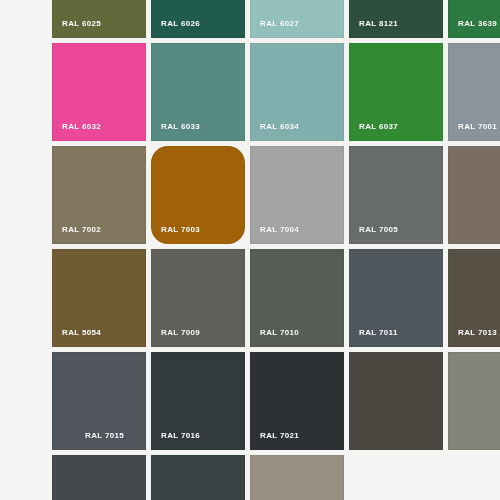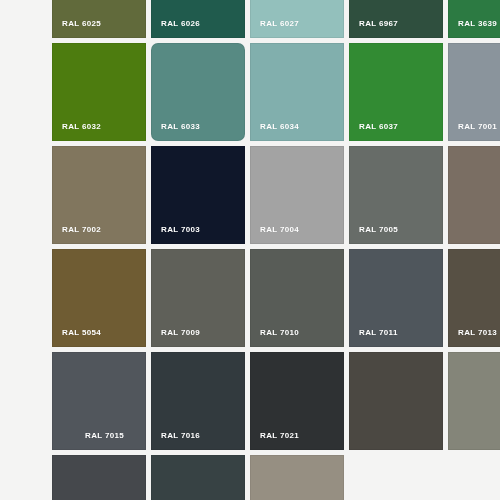--- a/index.html
+++ b/index.html
@@ -62,44 +62,44 @@
       <div class="swatch" style="background-color: rgb(97, 106, 59);">
         <span class="swatch-label">RAL 6025</span>
       </div>
       <div class="swatch" style="background-color: rgb(32, 91, 77);">
         <span class="swatch-label">RAL 6026</span>
       </div>
       <div class="swatch" style="background-color: rgb(147, 192, 188);">
         <span class="swatch-label">RAL 6027</span>
       </div>
       <div class="swatch" style="background-color: rgb(47, 79, 62);">
-        <span class="swatch-label">RAL 6967</span>
+        <span class="swatch-label">RAL 8121</span>
       </div>
       <div class="swatch" style="background-color: rgb(44, 122, 66);">
         <span class="swatch-label">RAL 3639</span>
       </div>
-      <div class="swatch" style="background-color: #4d7c0f; justify-content: center;">
+      <div class="swatch" style="background-color: #ec4899; justify-content: center;">
         <span class="swatch-label">RAL 6032</span>
       </div>
-      <div class="swatch" style="background-color: rgb(87, 138, 131); border-radius: 7px;">
+      <div class="swatch" style="background-color: rgb(87, 138, 131);">
         <span class="swatch-label">RAL 6033</span>
       </div>
       <div class="swatch" style="background-color: rgb(129, 175, 173);">
         <span class="swatch-label">RAL 6034</span>
       </div>
       <div class="swatch" style="background-color: rgb(50, 139, 51);">
         <span class="swatch-label">RAL 6037</span>
       </div>
       <div class="swatch" style="background-color: rgb(138, 148, 156);">
         <span class="swatch-label">RAL 7001</span>
       </div>
       <div class="swatch" style="background-color: rgb(129, 118, 94);">
         <span class="swatch-label">RAL 7002</span>
       </div>
-      <div class="swatch" style="background-color: #0f172a;">
+      <div class="swatch" style="background-color: #a16207; border-radius: 17px;">
         <span class="swatch-label">RAL 7003</span>
       </div>
       <div class="swatch" style="background-color: rgb(163, 163, 163);">
         <span class="swatch-label">RAL 7004</span>
       </div>
       <div class="swatch" style="background-color: rgb(103, 108, 104);">
         <span class="swatch-label">RAL 7005</span>
       </div>
       <div class="swatch" style="background-color: rgb(122, 110, 99); padding-left: 48px;">
         <span class="swatch-label">RAL 7006</span>

